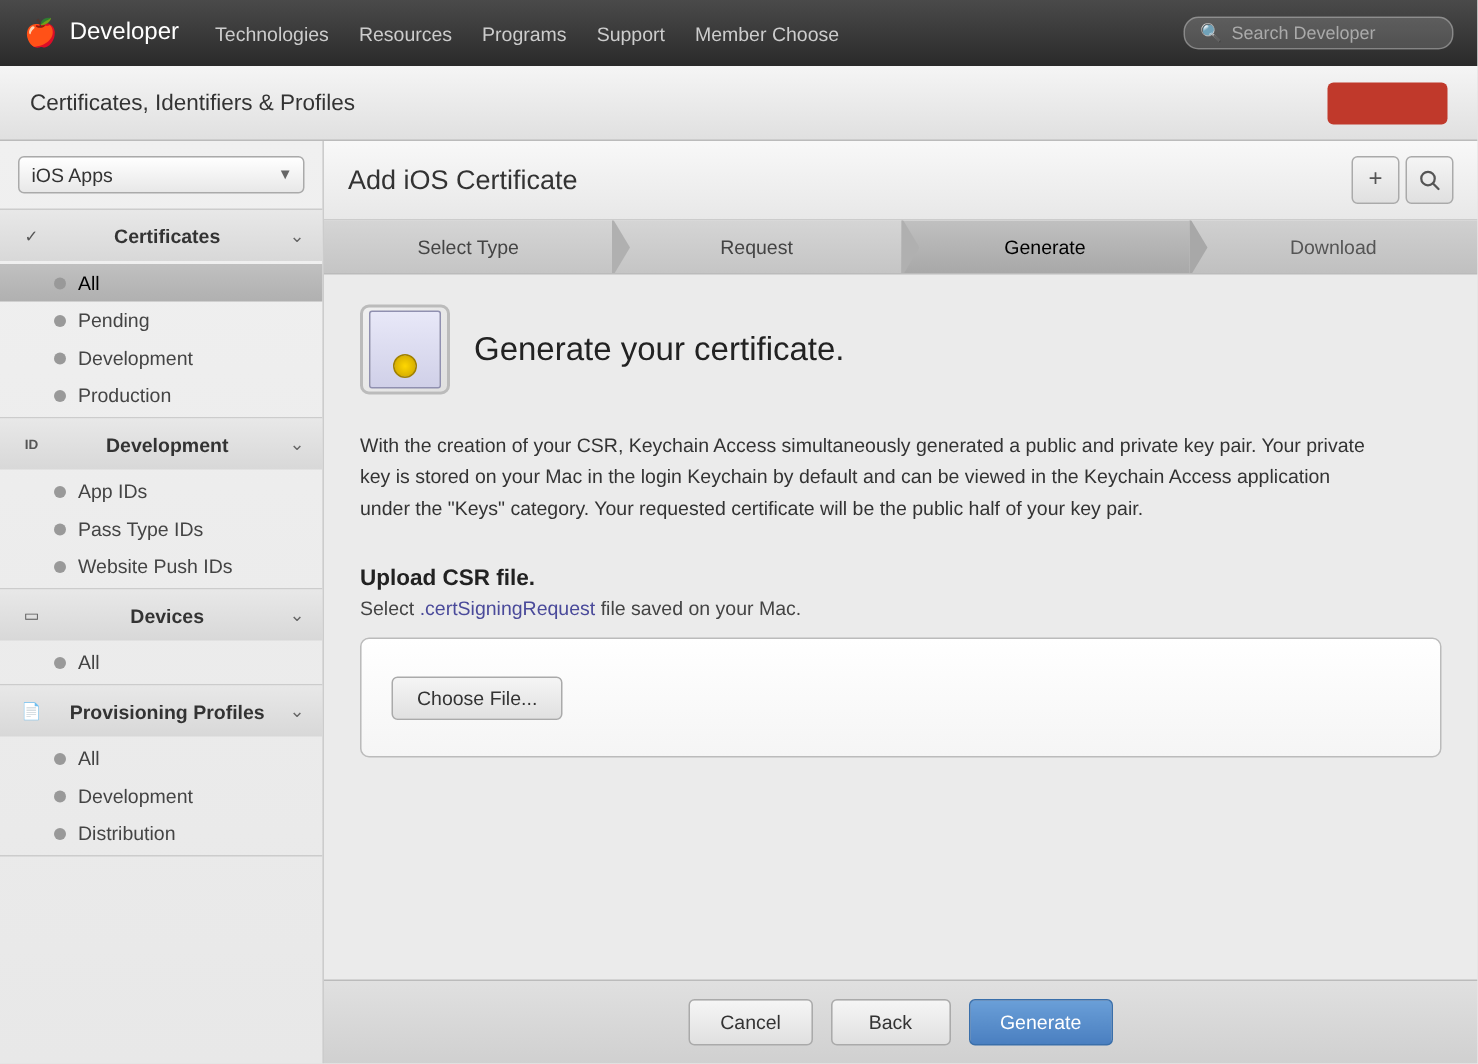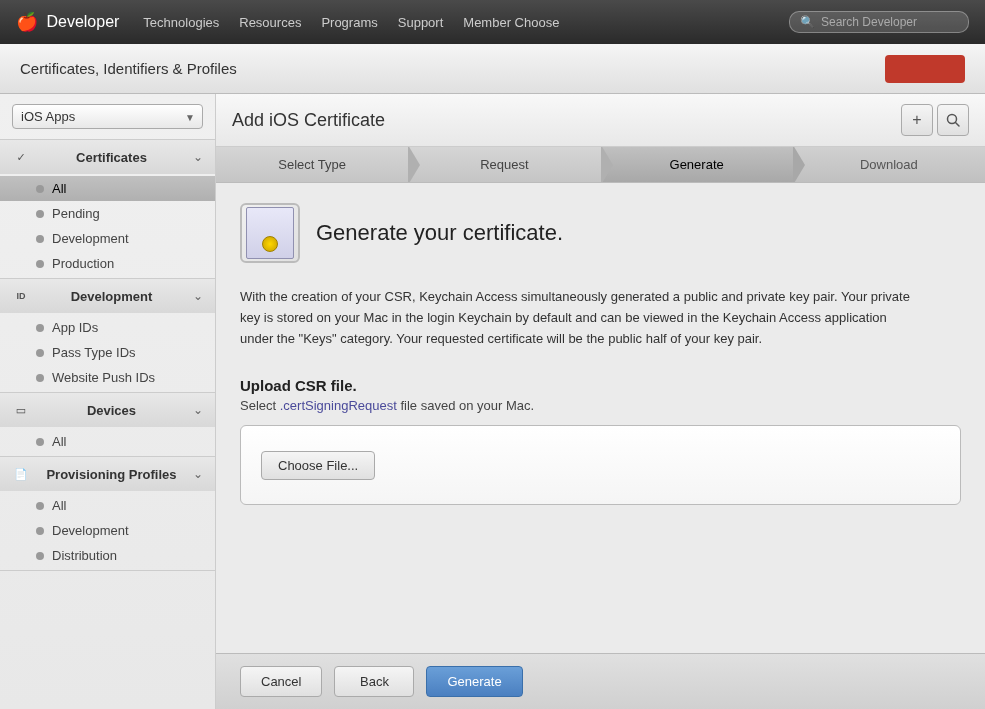--- a/index.html
+++ b/index.html
@@ -364,21 +364,21 @@
       color: #333;
       cursor: pointer;
     }
 
     
     .bottom-bar {
       background: linear-gradient(to bottom, #e0e0e0, #d0d0d0);
       border-top: 1px solid #bbb;
       padding: 12px 24px;
       display: flex;
-      justify-content: flex-start;
+      justify-content: center;
       gap: 12px;
     }
     .btn-cancel {
       background: linear-gradient(to bottom, #f5f5f5, #e0e0e0);
       border: 1px solid #aaa;
       border-radius: 4px;
       padding: 7px 20px;
       font-size: 13px;
       color: #333;
       cursor: pointer;

